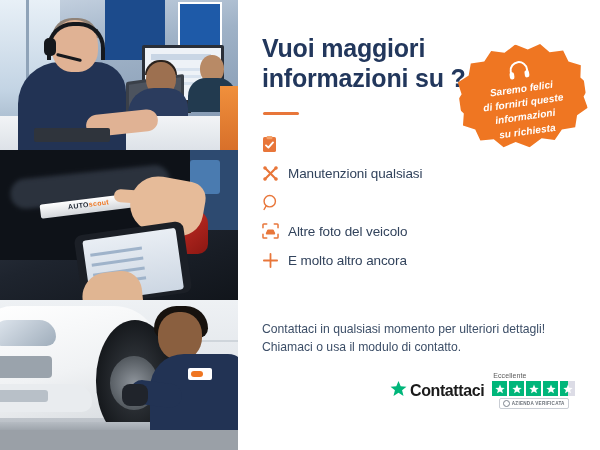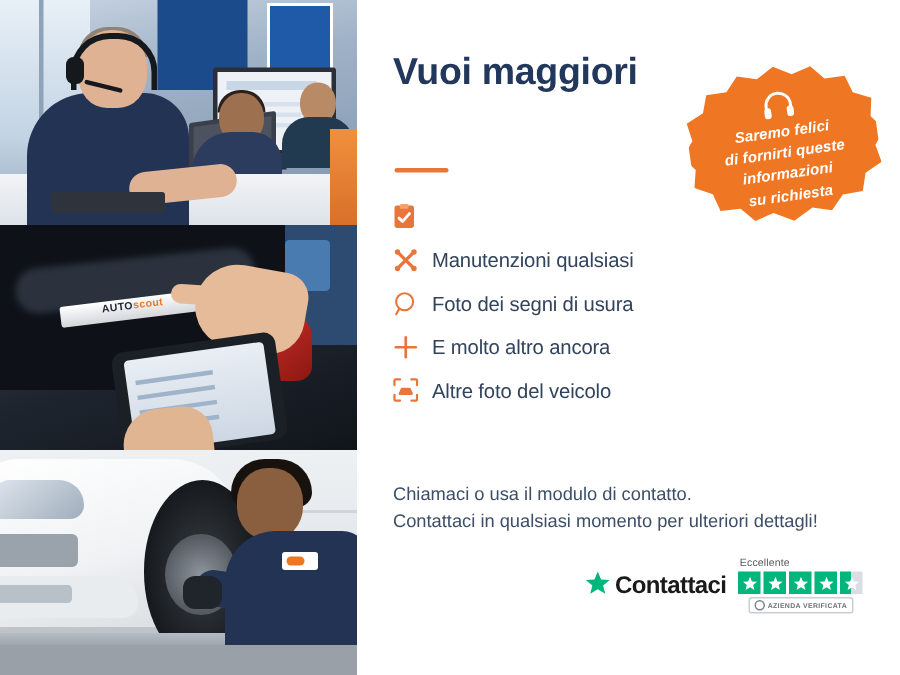--- a/index.html
+++ b/index.html
@@ -552,20 +552,21 @@
       <div class="p3-lift"></div>
       <div class="p3-floor"></div>
     </div>
 
   </div>
 
   <div class="content">
 
     <div class="heading">
       <div>Vuoi maggiori</div>
+      <div>informazioni su ?</div>
     </div>
     <div class="heading-rule"></div>
 
     <div class="burst-wrap">
       <div class="burst"></div>
       <div class="burst-icon">
         <svg width="22" height="20" viewBox="0 0 24 22" fill="none">
           <path d="M3 13 V11 A9 9 0 0 1 21 11 V13" stroke="#ffffff" stroke-width="2.2" stroke-linecap="round" fill="none"></path>
           <rect x="1.2" y="12" width="5" height="8" rx="2.4" fill="#ffffff"></rect>
           <rect x="17.8" y="12" width="5" height="8" rx="2.4" fill="#ffffff"></rect>
@@ -605,53 +606,52 @@
         <span class="feat-label">Manutenzioni qualsiasi</span>
       </div>
 
       <div class="feat">
         <span class="feat-icon">
           <svg width="17" height="17" viewBox="0 0 18 18">
             <circle cx="8.2" cy="7.6" r="6" stroke="#e8763a" stroke-width="1.5" fill="none"></circle>
             <path d="M4.4 12.6 L2.2 16.4" stroke="#e8763a" stroke-width="1.5" stroke-linecap="round"></path>
           </svg>
         </span>
-        <span class="feat-label">Foto dei segni di usura</span>
-      </div>
-
-      <div class="feat">
-        <span class="feat-icon">
-          <svg width="17" height="17" viewBox="0 0 18 18">
-            <path d="M9 2 V16" stroke="#e8763a" stroke-width="1.9" stroke-linecap="round"></path>
-            <path d="M2 9 H16" stroke="#e8763a" stroke-width="1.9" stroke-linecap="round"></path>
-          </svg>
-        </span>
-        <span class="feat-label">E molto altro ancora</span>
       </div>
 
       <div class="feat">
         <span class="feat-icon">
           <svg width="17" height="16" viewBox="0 0 18 17">
             <path d="M1 5 V1.8 A0.8 0.8 0 0 1 1.8 1 H5" stroke="#e8763a" stroke-width="1.6" fill="none" stroke-linecap="round"></path>
             <path d="M13 1 H16.2 A0.8 0.8 0 0 1 17 1.8 V5" stroke="#e8763a" stroke-width="1.6" fill="none" stroke-linecap="round"></path>
             <path d="M17 12 V15.2 A0.8 0.8 0 0 1 16.2 16 H13" stroke="#e8763a" stroke-width="1.6" fill="none" stroke-linecap="round"></path>
             <path d="M5 16 H1.8 A0.8 0.8 0 0 1 1 15.2 V12" stroke="#e8763a" stroke-width="1.6" fill="none" stroke-linecap="round"></path>
             <path d="M4.2 10.6 L5.4 7.6 A1.2 1.2 0 0 1 6.5 6.9 H11.5 A1.2 1.2 0 0 1 12.6 7.6 L13.8 10.6 Z" fill="#e8763a"></path>
             <rect x="4" y="10.2" width="10" height="1.9" rx="0.9" fill="#e8763a"></rect>
           </svg>
         </span>
         <span class="feat-label">Altre foto del veicolo</span>
       </div>
 
+      <div class="feat">
+        <span class="feat-icon">
+          <svg width="17" height="17" viewBox="0 0 18 18">
+            <path d="M9 2 V16" stroke="#e8763a" stroke-width="1.9" stroke-linecap="round"></path>
+            <path d="M2 9 H16" stroke="#e8763a" stroke-width="1.9" stroke-linecap="round"></path>
+          </svg>
+        </span>
+        <span class="feat-label">E molto altro ancora</span>
+      </div>
+
     </div>
 
 
     <div class="contact-lines">
+      <div>Contattaci in qualsiasi momento per ulteriori dettagli!</div>
       <div>Chiamaci o usa il modulo di contatto.</div>
-      <div>Contattaci in qualsiasi momento per ulteriori dettagli!</div>
     </div>
 
     <div class="tp">
       <div class="tp-logo">
         <span>
           <svg width="17" height="17" viewBox="0 0 20 19">
             <path d="M10 0.6 L12.6 6.9 L19.4 7.3 L14.2 11.6 L15.9 18.2 L10 14.5 L4.1 18.2 L5.8 11.6 L0.6 7.3 L7.4 6.9 Z" fill="#00b67a"></path>
           </svg>
         </span>
         <span class="tp-logo-text">Contattaci</span>

